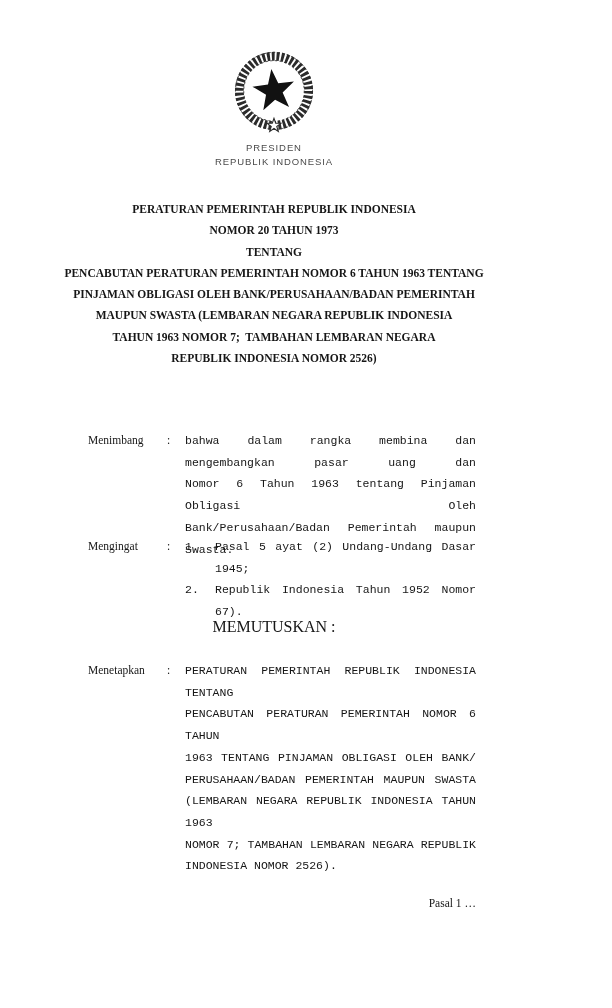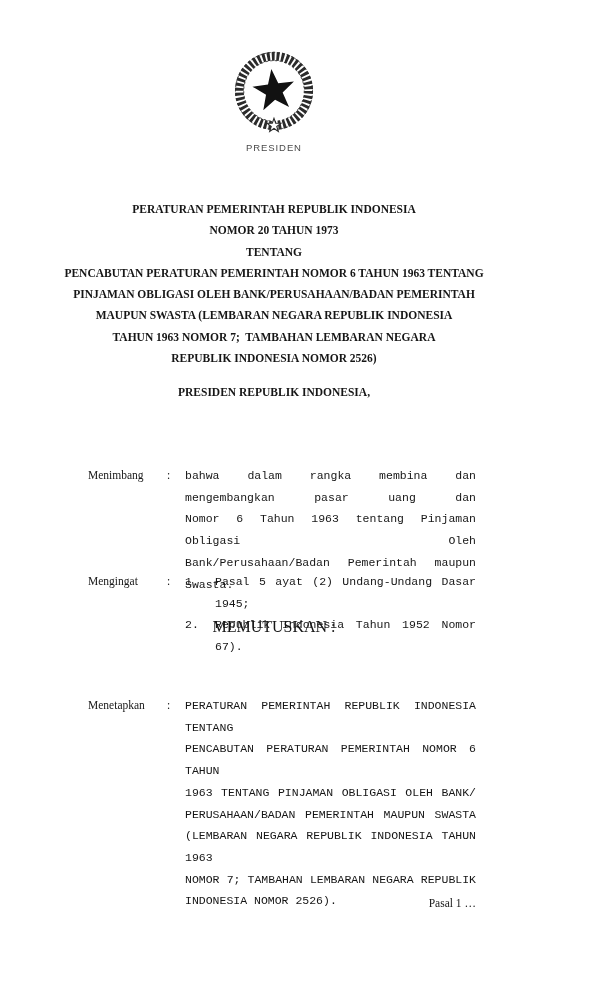--- a/index.html
+++ b/index.html
@@ -40,21 +40,20 @@
     font-weight: bold;
     font-size: 11.5px;
   }
   .row {
     position: absolute;
     left: 88px; right: 72px;
     display: flex;
     align-items: flex-start;
     font-size: 11.5px;
     line-height: 21.7px;
-    margin-top: 35px;
   }
   #row-menimbang { top: 430px; }
   #row-mengingat { top: 536px; }
   #row-menetapkan { top: 660px; }
   .row .label { width: 79px; flex: none; }
   .row .sep   { width: 18px; flex: none; }
   .row .body  { flex: 1; min-width: 0; font-family: Liberation Mono, monospace; }
   .jlines > div { text-align: justify; text-align-last: justify; }
   .jlines > div:last-child { text-align-last: left; }
   .item { display: flex; }
@@ -84,33 +83,33 @@
       <circle cx="50" cy="37" r="35" fill="none" stroke="#2b2b2b" stroke-width="0.8" stroke-dasharray="2 2.2"></circle>
       <circle cx="50" cy="37" r="31.5" fill="none" stroke="#2b2b2b" stroke-width="8" stroke-dasharray="2.6 1.7"></circle>
       <circle cx="50" cy="37" r="27.5" fill="none" stroke="#2b2b2b" stroke-width="0.8" stroke-dasharray="2 2.2"></circle>
 
       <path d="M50,17 L45.3,30.5 L31,30.8 L42.4,39.5 L38.2,53.2 L50,45 L61.8,53.2 L57.6,39.5 L69,30.8 L54.7,30.5 Z" fill="#111" transform="rotate(-7 50 37)"></path>
 
       <path d="M50,17 L45.3,30.5 L31,30.8 L42.4,39.5 L38.2,53.2 L50,45 L61.8,53.2 L57.6,39.5 L69,30.8 L54.7,30.5 Z" fill="#ffffff" stroke="#2b2b2b" stroke-width="3" transform="translate(33.5,56.3) scale(0.33)"></path>
     </svg>
   </div>
   <div id="org1" class="center-abs">PRESIDEN</div>
+  <div id="org2" class="center-abs">REPUBLIK INDONESIA</div>
 
   <div id="title-block" class="center-abs">
       <div>PERATURAN PEMERINTAH REPUBLIK INDONESIA</div>
       <div>NOMOR 20 TAHUN 1973</div>
       <div>TENTANG</div>
       <div>PENCABUTAN PERATURAN PEMERINTAH NOMOR 6 TAHUN 1963 TENTANG</div>
       <div>PINJAMAN OBLIGASI OLEH BANK/PERUSAHAAN/BADAN PEMERINTAH</div>
       <div>MAUPUN SWASTA (LEMBARAN NEGARA REPUBLIK INDONESIA</div>
       <div>TAHUN 1963 NOMOR 7;&nbsp; TAMBAHAN LEMBARAN NEGARA</div>
       <div>REPUBLIK INDONESIA NOMOR 2526)</div>
     </div>
 
-  <div id="salutation" class="center-abs">PRESIDEN REPUBLIK INDONESIA,</div>
 
   <div id="row-menimbang" class="row">
     <div class="label">Menimbang</div>
     <div class="sep">:</div>
     <div class="body jlines">
         <div>bahwa dalam rangka membina dan mengembangkan pasar uang dan</div>
         <div>Nomor 6 Tahun 1963 tentang Pinjaman Obligasi Oleh</div>
         <div>Bank/Perusahaan/Badan Pemerintah maupun Swasta.</div>
       </div>
   </div>

